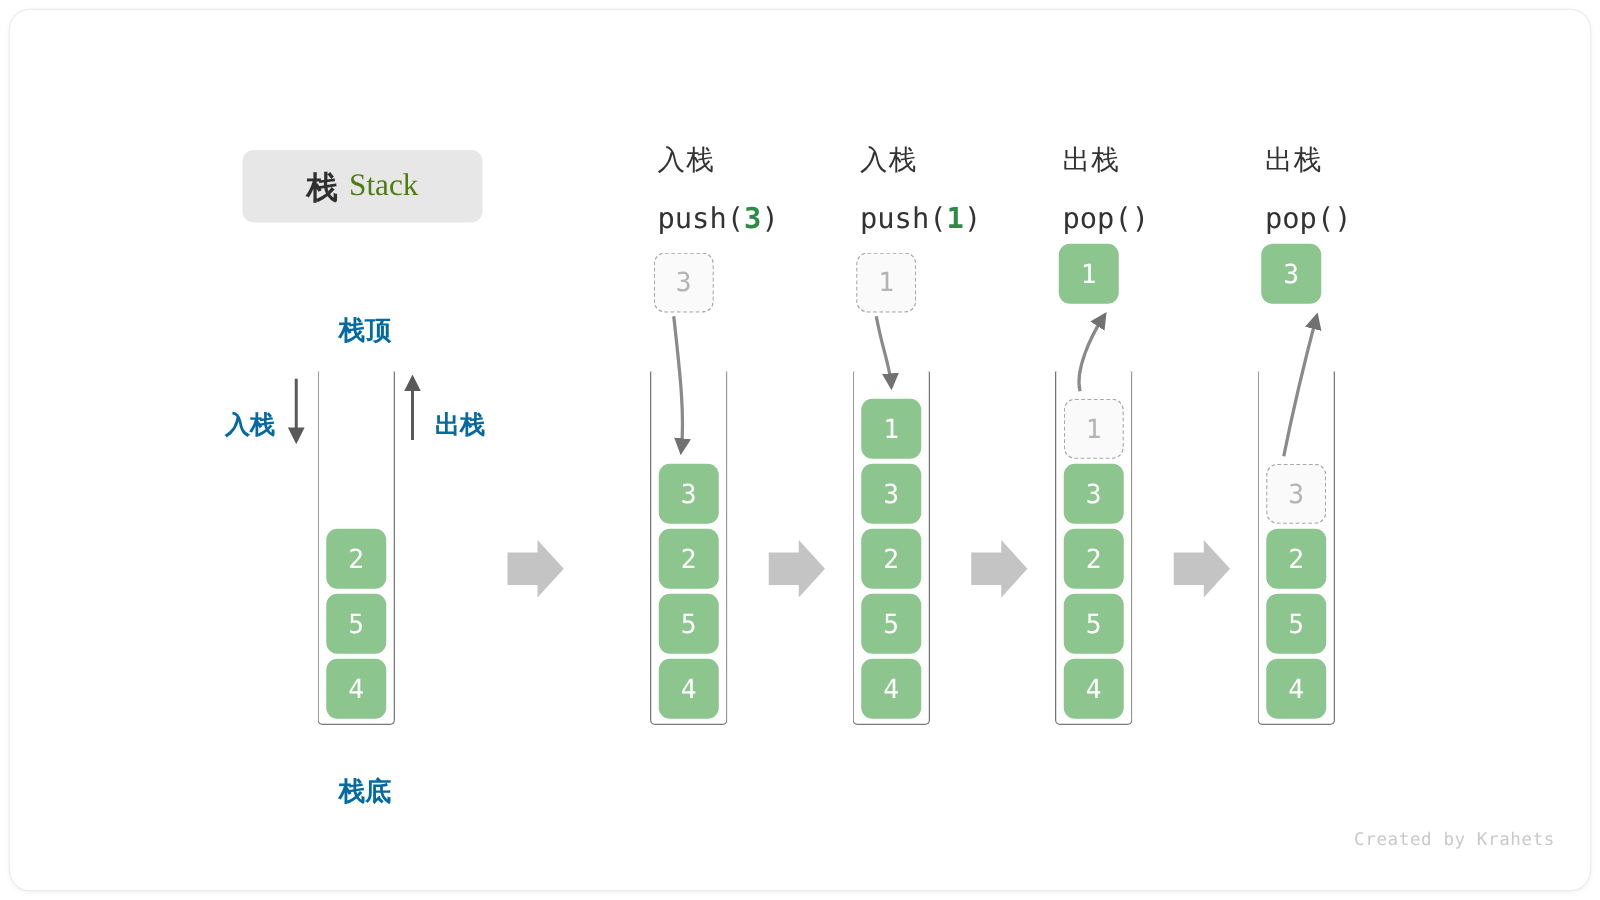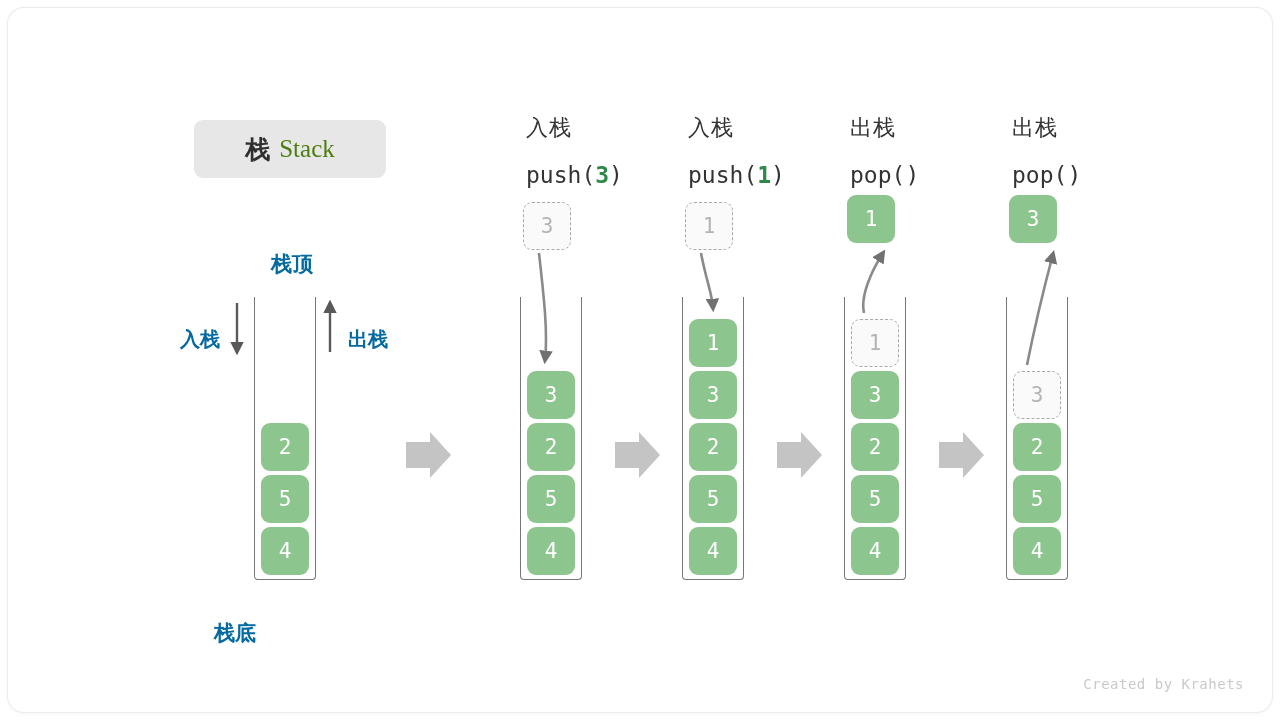--- a/index.html
+++ b/index.html
@@ -84,21 +84,21 @@
     top: 242px;
     width: 156px;
     text-align: center;
     font-size: 21px;
   }
   #label-bottom {
     position: absolute;
     left: 206px;
     top: 611px;
     width: 156px;
-    text-align: left;
+    text-align: center;
     font-size: 21px;
   }
   #label-push {
     position: absolute;
     left: 172px;
     top: 318px;
     font-size: 20px;
   }
   #label-pop {
     position: absolute;
@@ -164,21 +164,21 @@
     top: 0;
     width: 1264px;
     height: 704px;
     pointer-events: none;
   }
 
   
   #footer-credit {
     position: absolute;
     right: 28px;
-    bottom: 20px;
+    bottom: 32px;
     font-family: "DejaVu Sans Mono", "Liberation Mono", monospace;
     font-size: 14px;
     color: #c9c9c9;
     letter-spacing: 0.5px;
   }
 </style>
 </head>
 <body>
 
 <div id="canvas-card">

